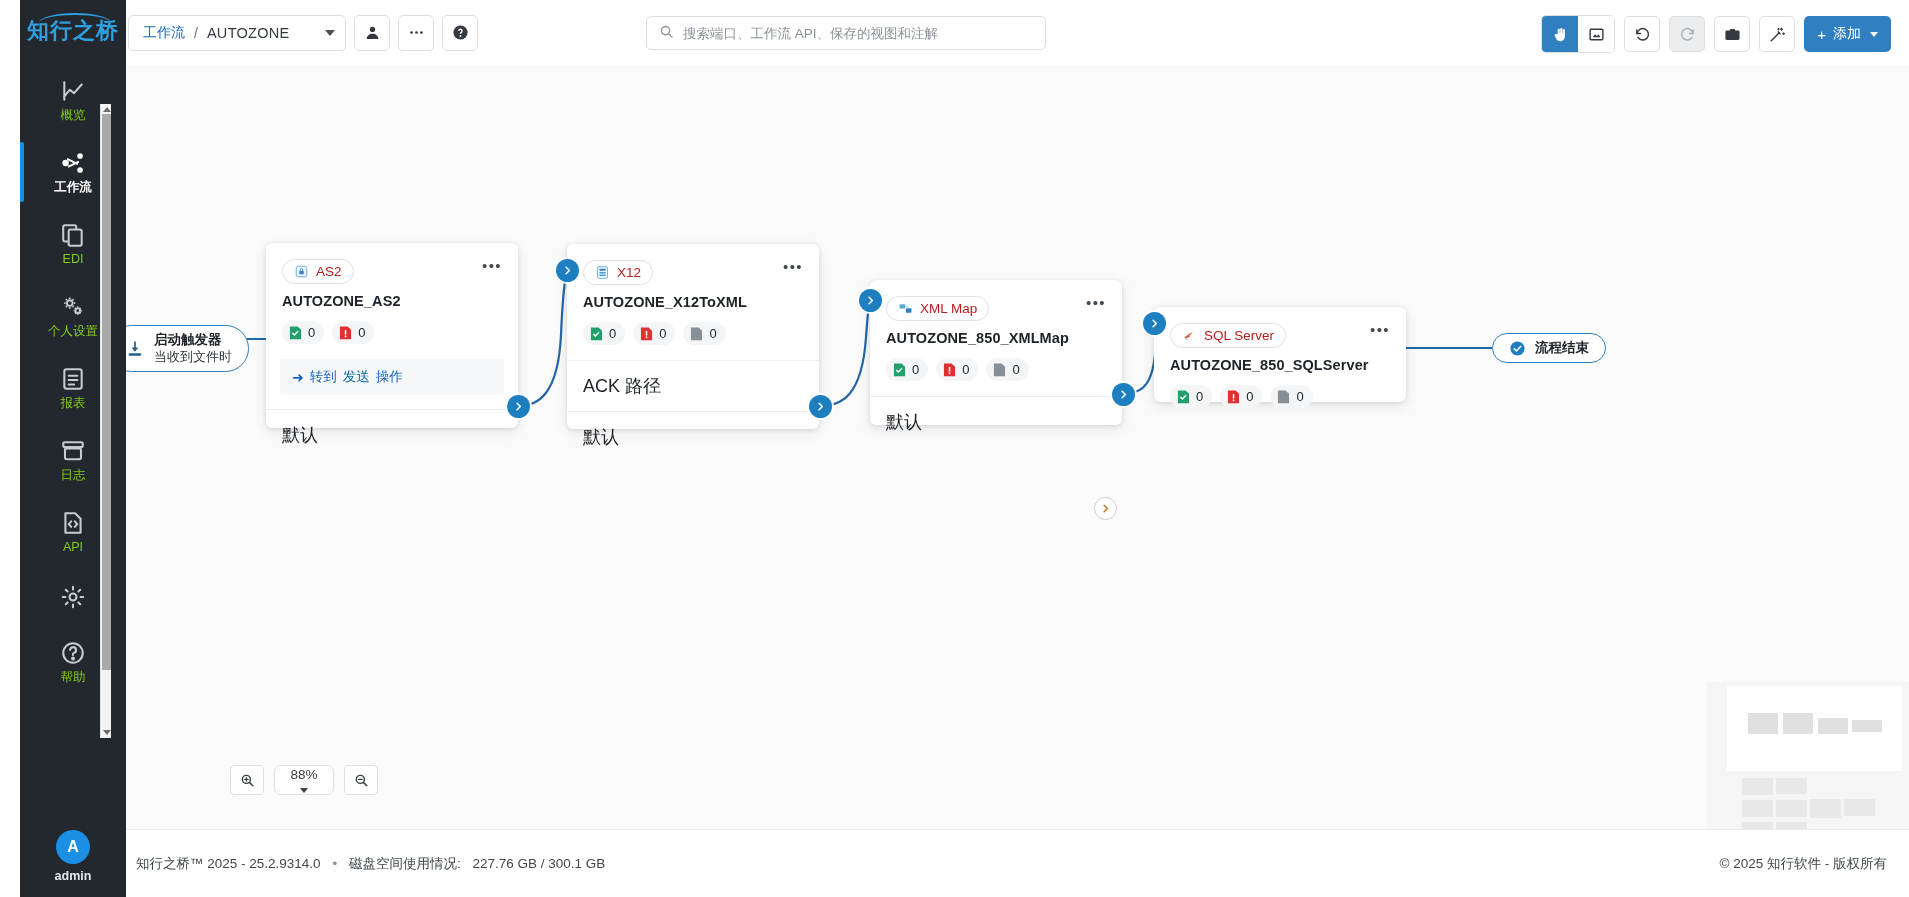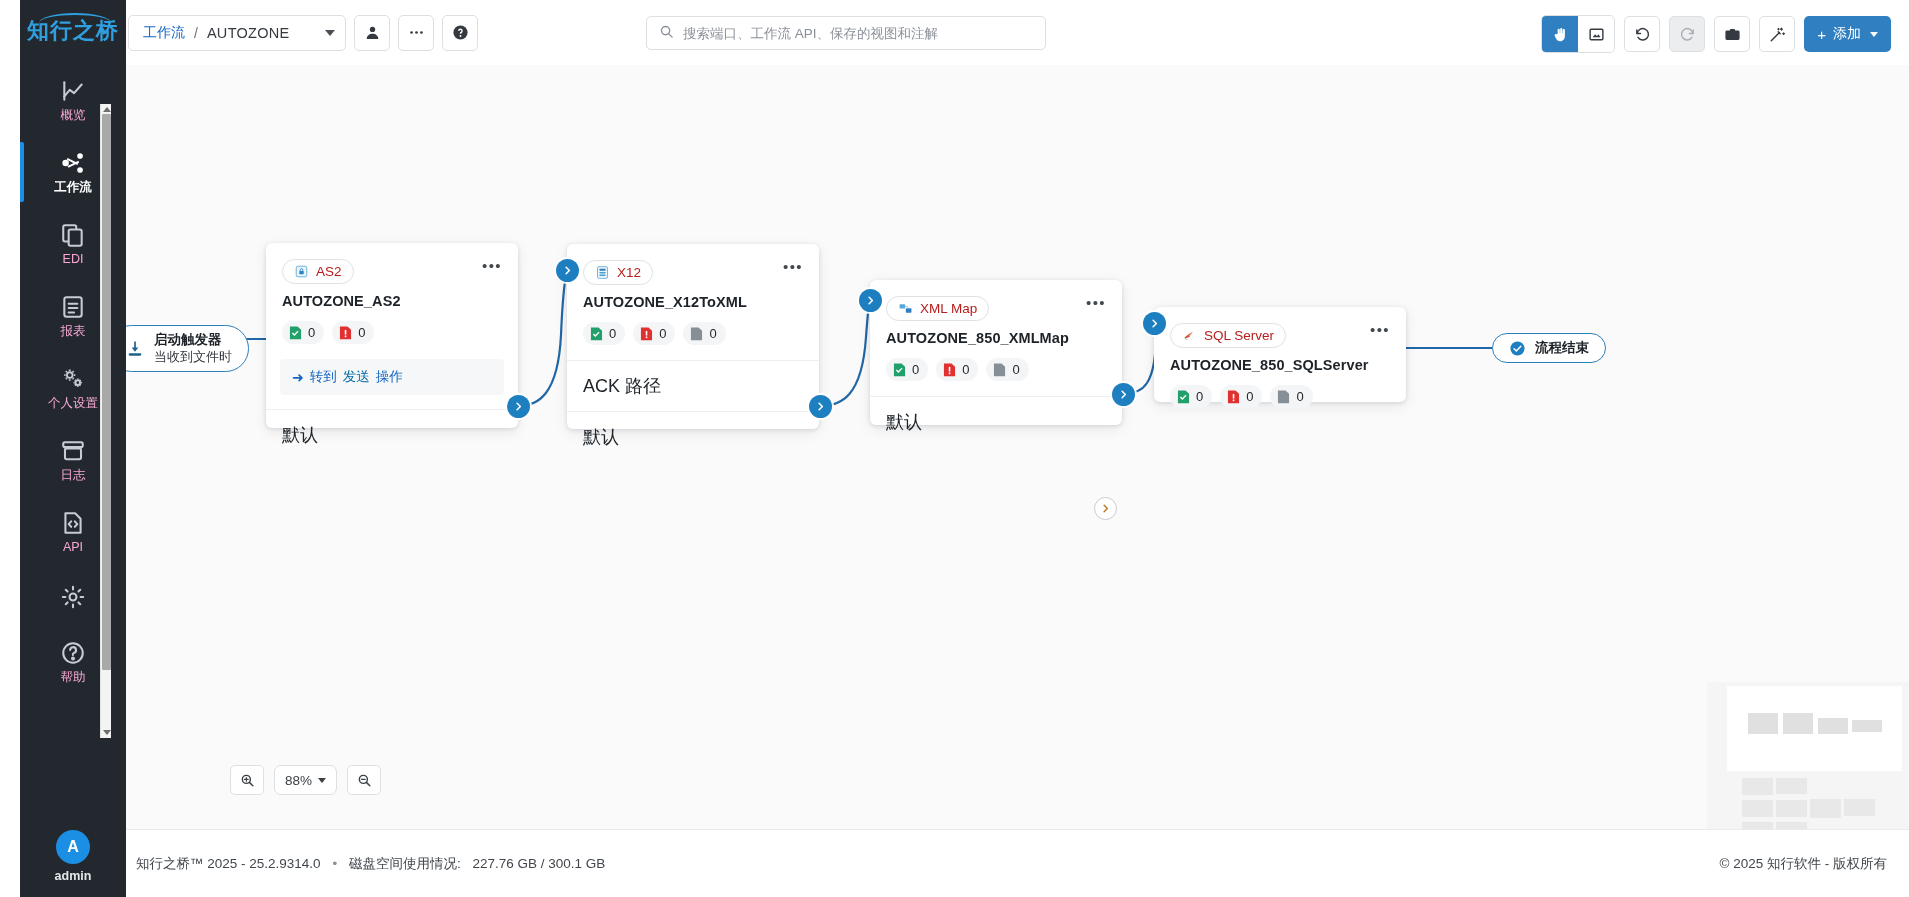--- a/index.html
+++ b/index.html
@@ -37,21 +37,21 @@
   .nav-item {
     position: relative;
     width: 100%; height: 72px;
     display: flex; flex-direction: column;
     align-items: center; justify-content: center;
     gap: 5px; cursor: pointer;
     color: #c6ccd2;
   }
   .nav-item .ico { width: 26px; height: 26px; display:block; }
   .nav-item .ico svg { width: 26px; height: 26px; display:block; }
-  .nav-item .nav-label { font-size: 12.5px; line-height: 1; color: #f9a8d4; }
+  .nav-item .nav-label { font-size: 12.5px; line-height: 1; color: #84cc16; }
   .nav-item.active { color: #ffffff; }
   .nav-item.active .nav-label { color:#ffffff; font-weight:700; }
   .nav-item.active::before {
     content: ""; position: absolute; left: 0; top: 6px;
     width: 4px; height: 60px; background: #1a8fe3; border-radius: 0 2px 2px 0;
   }
   .nav-spacer { flex: 1 1 auto; }
   .nav-user { margin-bottom: 14px; display:flex; flex-direction:column; align-items:center; gap:5px; cursor:pointer;}
   .avatar {
     width: 34px; height: 34px; border-radius: 50%;
@@ -219,21 +219,21 @@
   
   #zoombar { position: absolute; left: 124px; bottom: 34px; display: flex; gap: 10px; z-index: 20;}
   .zbtn {
     width: 34px; height: 30px; background: #fff; border: 1px solid #dcdfe3; border-radius: 5px;
     display: flex; align-items: center; justify-content: center; cursor: pointer; color: #3b4045;
   }
   .zbtn svg { width: 15px; height: 15px; display:block; }
   .zlevel {
     height: 30px; min-width: 60px; padding: 0 10px; background: #fff; border: 1px solid #dcdfe3;
     border-radius: 7px; display: flex; align-items: center; justify-content: center; gap: 6px;
-    font-size: 13.5px; color: #3b4045; cursor: pointer;
+    font-size: 13.5px; color: #3b4045; cursor: pointer; flex-direction: column;
   }
   .zlevel .caret { width:0;height:0;border-left:4.5px solid transparent;border-right:4.5px solid transparent;border-top:5.5px solid #3b4045;}
 
   
   #minimap {
     position: absolute; right: 0; bottom: 0; width: 202px; height: 147px;
     background: #f5f5f5; z-index: 15; overflow: hidden;
   }
   #minimap .viewport { position: absolute; background: #ffffff; }
   #minimap .mnode { position: absolute; background: #e0e0e0; }
@@ -290,38 +290,38 @@
           <svg viewBox="0 0 24 24" fill="none" stroke="currentColor" stroke-width="1.9" stroke-linejoin="round">
             <rect x="3" y="3" width="12" height="15" rx="1.6"></rect>
               <rect x="8" y="7" width="12" height="15" rx="1.6" fill="#22282e"></rect>
           </svg>
         </span>
         <span class="nav-label">EDI</span>
       </div>
 
       <div class="nav-item">
         <span class="ico">
-          <svg viewBox="0 0 24 24" fill="none" stroke="currentColor" stroke-width="1.9" stroke-linecap="round" stroke-linejoin="round">
-            <rect x="4" y="3" width="16" height="18" rx="2"></rect>
-              <path d="M8 9h8M8 13h8M8 17h5"></path>
-          </svg>
-        </span>
-        <span class="nav-label">报表</span>
-      </div>
-
-      <div class="nav-item">
-        <span class="ico">
           <svg viewBox="0 0 24 24" fill="none" stroke="currentColor" stroke-width="1.7">
             <circle cx="9" cy="8.4" r="2.6"></circle>
             <path d="M9 3.3v1.3M9 12.2v1.3M3.9 8.4h1.3M12.8 8.4h1.3M5.4 4.8l.9.9M11.7 11.1l.9.9M12.6 4.8l-.9.9M6.3 11.1l-.9.9"></path>
             <circle cx="16.4" cy="15.4" r="2.1"></circle>
             <path d="M16.4 11.6v1M16.4 18.2v1M12.6 15.4h1M19.2 15.4h1M13.8 12.8l.7.7M18.3 17.3l.7.7M19 12.8l-.7.7M14.5 17.3l-.7.7"></path>
           </svg>
         </span>
         <span class="nav-label">个人设置</span>
+      </div>
+
+      <div class="nav-item">
+        <span class="ico">
+          <svg viewBox="0 0 24 24" fill="none" stroke="currentColor" stroke-width="1.9" stroke-linecap="round" stroke-linejoin="round">
+            <rect x="4" y="3" width="16" height="18" rx="2"></rect>
+              <path d="M8 9h8M8 13h8M8 17h5"></path>
+          </svg>
+        </span>
+        <span class="nav-label">报表</span>
       </div>
 
       <div class="nav-item">
         <span class="ico">
           <svg viewBox="0 0 24 24" fill="none" stroke="currentColor" stroke-width="1.9" stroke-linejoin="round">
             <rect x="3" y="4" width="18" height="4.4" rx="1.4"></rect>
               <rect x="4.6" y="9.6" width="14.8" height="10" rx="1.6"></rect>
           </svg>
         </span>
         <span class="nav-label">日志</span>

